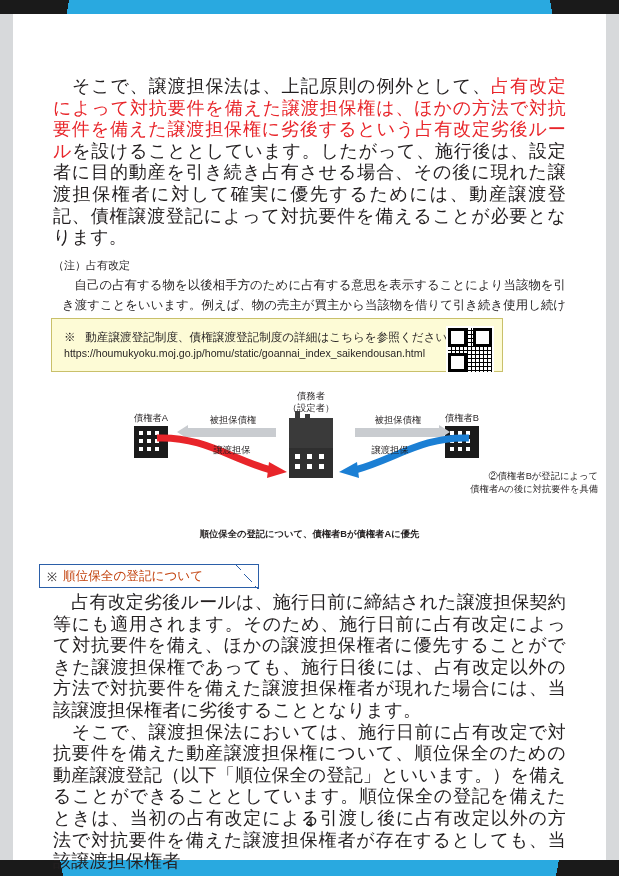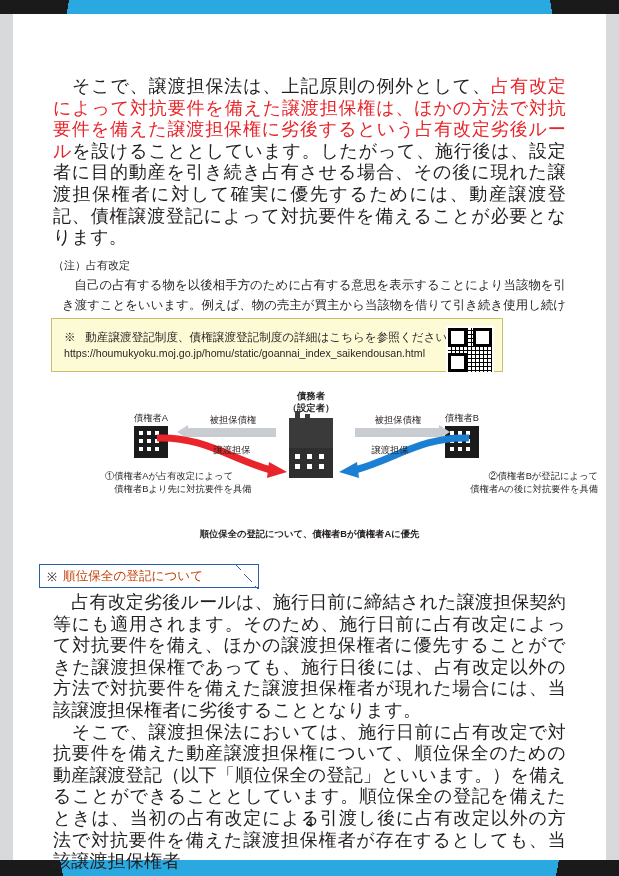--- a/index.html
+++ b/index.html
@@ -66,21 +66,21 @@
   .qr::before{left:1px;top:1px;}
   .qr::after{right:1px;top:1px;}
   .qr-bl{position:absolute;left:1px;bottom:1px;width:13px;height:13px;border:3px solid #000;background:#fff;}
 
   
   .diagram{position:relative;width:593px;height:150px;margin-top:14px;}
   .bldg{position:absolute;width:34px;height:32px;background:#1b1b1b;}
   .bldg i{position:absolute;display:block;background:#fff;width:4px;height:4px;}
   .factory{position:absolute;width:44px;height:30px;background:#3a3a3a;}
   .lbl{position:absolute;font-size:9.3px;line-height:12px;color:#231f20;text-align:center;}
-  .lbl-b{font-weight:bold;}
+  .lbl-b{font-weight:normal;}
   .arrow-gray{position:absolute;height:9px;background:#c9ccd0;}
   .arrow-gray::after{content:"";position:absolute;top:-3px;width:0;height:0;border-top:7.5px solid transparent;border-bottom:7.5px solid transparent;}
   .arrow-gray.left::after{left:-11px;border-right:11px solid #c9ccd0;}
   .arrow-gray.right::after{right:-11px;border-left:11px solid #c9ccd0;}
   .curve{position:absolute;}
   .caption{position:absolute;font-size:9.3px;line-height:13px;color:#231f20;}
   .caption.bold{font-weight:bold;}
 
   
   .sec-head{
@@ -184,24 +184,20 @@
 
     <svg class="curve" style="left:130px;top:44px;" width="340" height="46" viewBox="0 0 340 46">
       <path d="M14 4 C 60 2, 90 26, 128 36" stroke="#e8252a" stroke-width="7" fill="none"></path>
       <polygon points="126,28 144,38 124,44" fill="#e8252a"></polygon>
       <path d="M326 4 C 280 2, 250 26, 212 36" stroke="#1b7fd4" stroke-width="7" fill="none"></path>
       <polygon points="214,28 196,38 216,44" fill="#1b7fd4"></polygon>
     </svg>
     <div class="lbl" style="left:184px;top:54px;width:70px;">譲渡担保</div>
     <div class="lbl" style="left:342px;top:54px;width:70px;">譲渡担保</div>
 
-    <div class="caption" style="left:92px;top:80px;width:200px;">
-      <span>①債権者Aが占有改定によって</span><br>
-      <span>　債権者Bより先に対抗要件を具備</span>
-    </div>
     <div class="caption" style="left:385px;top:80px;width:200px;text-align:right;">
       <span>②債権者Bが登記によって</span><br>
       <span>　債権者Aの後に対抗要件を具備</span>
     </div>
 
     <div class="caption bold" style="left:0;top:138px;width:593px;text-align:center;">順位保全の登記について、債権者Bが債権者Aに優先</div>
   </div>
 
   <div style="position:absolute;left:0;top:540px;width:593px;">
     <div class="sec-head">

